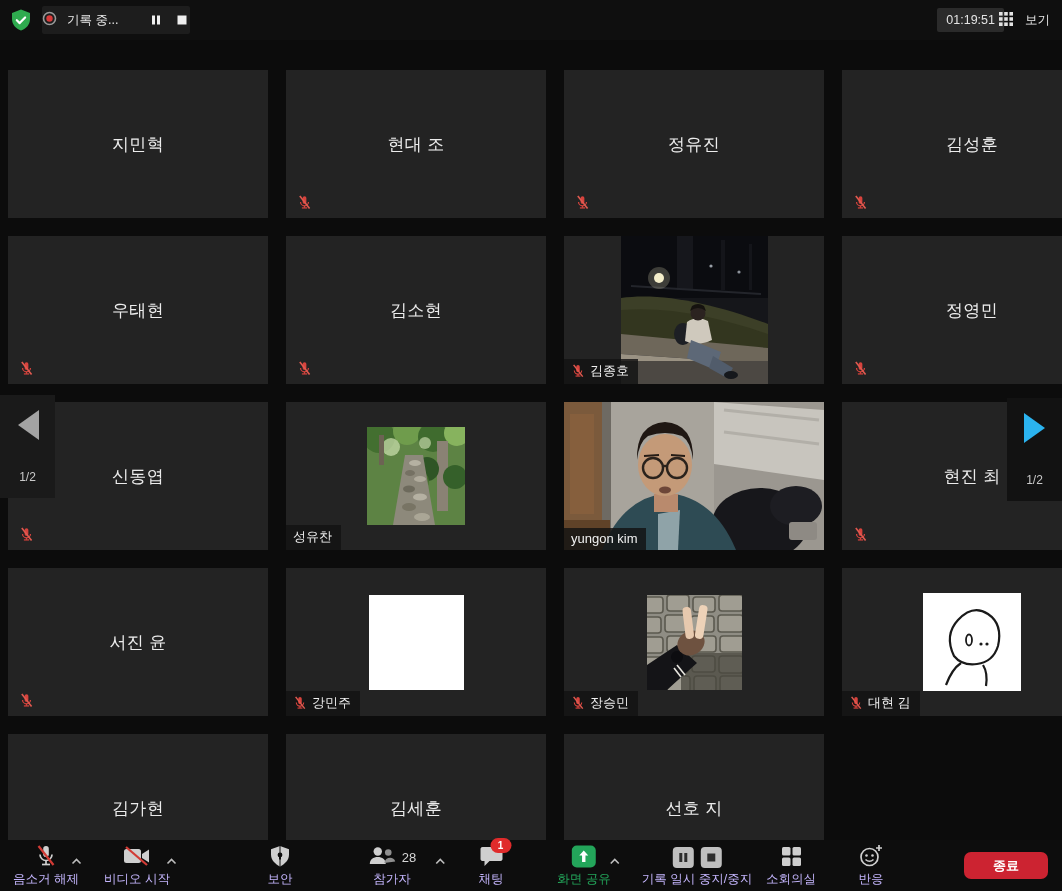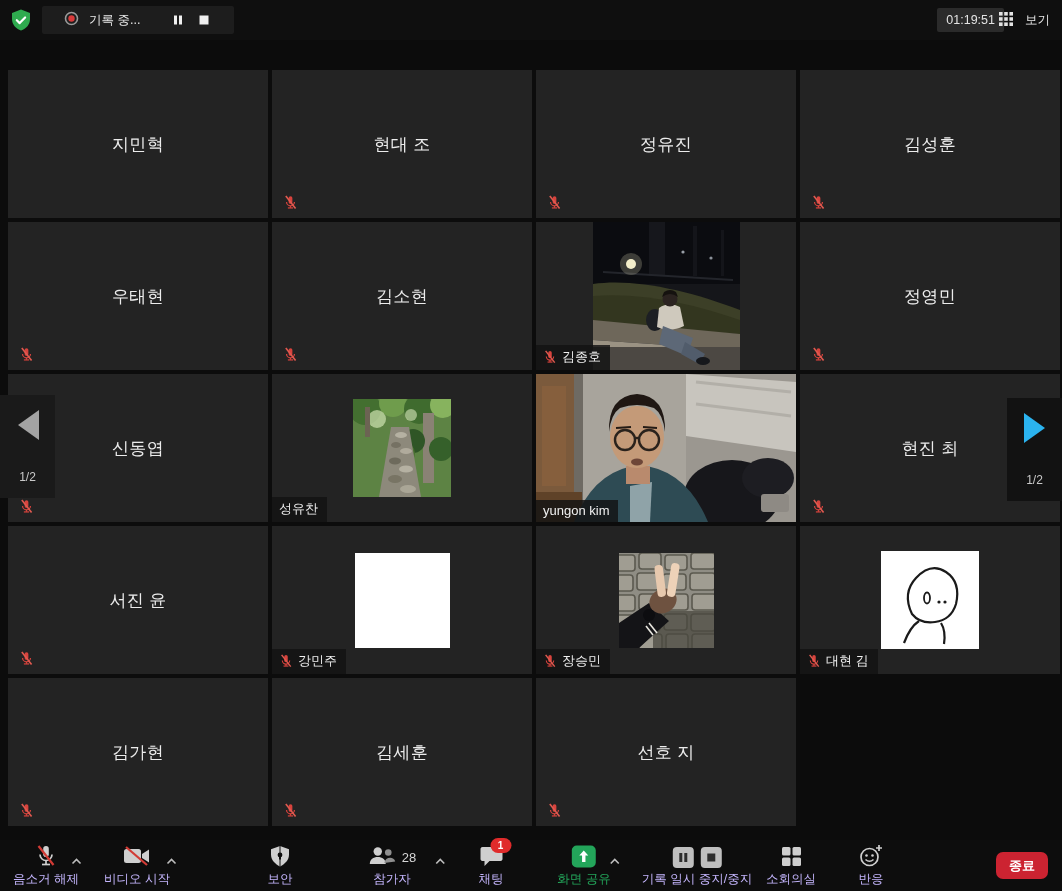--- a/index.html
+++ b/index.html
@@ -6,31 +6,31 @@
   body{
     width:1062px;height:891px;position:relative;overflow:hidden;
     background:#0c0c0c;
     font-family:"Liberation Sans","DejaVu Sans",sans-serif;
     -webkit-font-smoothing:antialiased;
   }
   
   .topbar{position:absolute;top:0;left:0;right:0;height:40px;background:#0f0f0f;}
   .shield-badge{position:absolute;left:8px;top:7px;width:26px;height:26px;display:flex;align-items:center;justify-content:center;}
   .rec-pill{position:absolute;left:42px;top:6px;height:28px;background:#1d1d1d;border-radius:2px;
-    display:flex;align-items:center;padding:0 22px;gap:10px;}
+    display:flex;align-items:center;padding:0 0;gap:10px;}
   .rec-label{color:#e8e8e8;font-size:12.5px;white-space:nowrap;}
   .rec-sep{width:10px;}
   .rec-btn{background:none;border:none;padding:2px;display:flex;align-items:center;cursor:pointer;}
   .timer-box{position:absolute;right:58px;top:8px;height:24px;background:#2b2b2b;border-radius:2px;
     display:flex;align-items:center;padding:0 9px;color:#e3e3e3;font-size:12.5px;}
   .view-btn{position:absolute;right:8px;top:8px;height:24px;display:flex;align-items:center;gap:12px;
     background:none;border:none;color:#e8e8e8;font-size:12.5px;cursor:pointer;padding:0 4px;font-family:inherit;}
   
   .grid{position:absolute;top:70px;left:8px;width:1046px;display:grid;
-    grid-template-columns:repeat(4,260px);grid-auto-rows:148px;gap:4px;}
+    grid-template-columns:repeat(4,260px);grid-auto-rows:148px;gap:18px;}
   .tile{position:relative;background:#232323;overflow:hidden;cursor:pointer;}
   .tile.active{outline:3px solid #c9d64b;outline-offset:-3px;z-index:2;}
   .center-name{position:absolute;inset:0;display:flex;align-items:center;justify-content:center;
     color:#ececec;font-size:17px;letter-spacing:.3px;}
   .corner-mic{position:absolute;left:11px;bottom:8px;width:15px;height:15px;}
   .corner-mic svg,.tag-mic svg{display:block;width:100%;height:100%;}
   .name-tag{position:absolute;left:0;bottom:0;display:flex;align-items:center;gap:5px;
     background:rgba(18,18,18,.82);padding:3px 9px 4px 7px;color:#f0f0f0;font-size:13px;z-index:1;}
   .tag-mic{width:14px;height:14px;flex:0 0 auto;}
   .art{position:absolute;inset:0;display:flex;align-items:center;justify-content:center;}
@@ -51,21 +51,21 @@
   .titem{position:absolute;top:4px;transform:translateX(-50%);display:flex;flex-direction:column;
     align-items:center;background:none;border:none;padding:0;cursor:pointer;width:max-content;font-family:inherit;}
   .titem .icon-row{height:27px;display:flex;align-items:center;position:relative;}
   .titem .tlabel{color:#c4b5fd;font-size:12.5px;margin-top:0px;white-space:nowrap;}
   .titem .tlabel.green{color:#23a55a;}
   .chev{position:absolute;top:9px;}
   .pcount{color:#d6d6d6;font-size:13px;margin-left:6px;}
   .chat-badge{position:absolute;top:-6px;right:-8px;min-width:15px;height:15px;border-radius:8px;
     background:#e02b2b;color:#fff;font-size:10px;display:flex;align-items:center;justify-content:center;
     padding:0 3px;font-weight:bold;}
-  .end-btn{position:absolute;right:14px;top:12px;width:52px;height:27px;background:#cc2331;border:none;
+  .end-btn{position:absolute;right:14px;top:12px;width:84px;height:27px;background:#cc2331;border:none;
     border-radius:7px;color:#fff;font-size:13px;font-weight:bold;cursor:pointer;font-family:inherit;}
   .recbtn-sq{width:21px;height:21px;border-radius:4px;background:#bfbfbf;display:flex;align-items:center;justify-content:center;}
 </style>
 </head>
 <body>
 
 <div class="topbar">
   <span class="shield-badge">
     <svg width="24" height="24" viewBox="0 0 24 24">
         <path d="M12 1.5l9 3.4v6.1c0 5.6-3.8 9.7-9 11.5-5.2-1.8-9-5.9-9-11.5V4.9z" fill="#2fab4f"></path>

